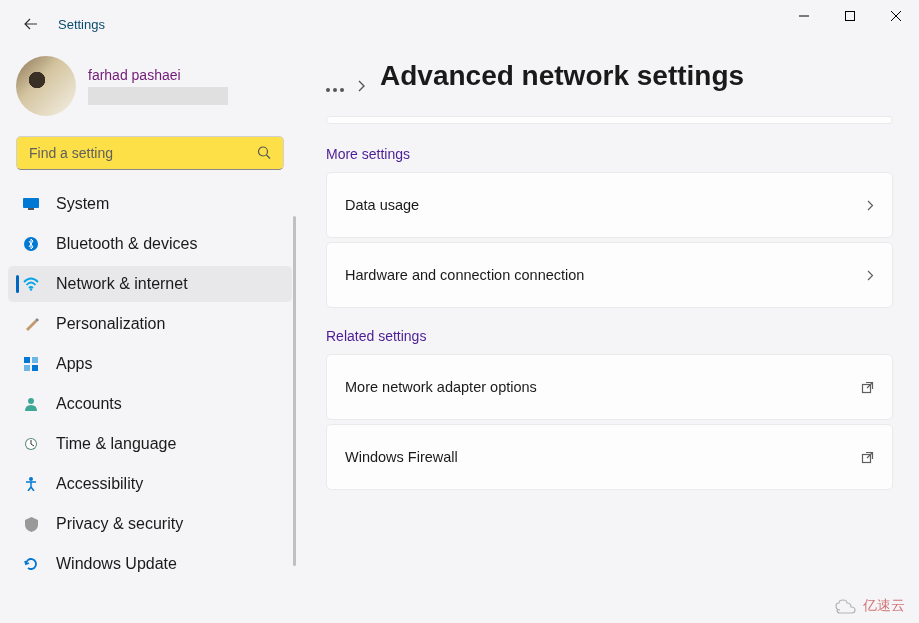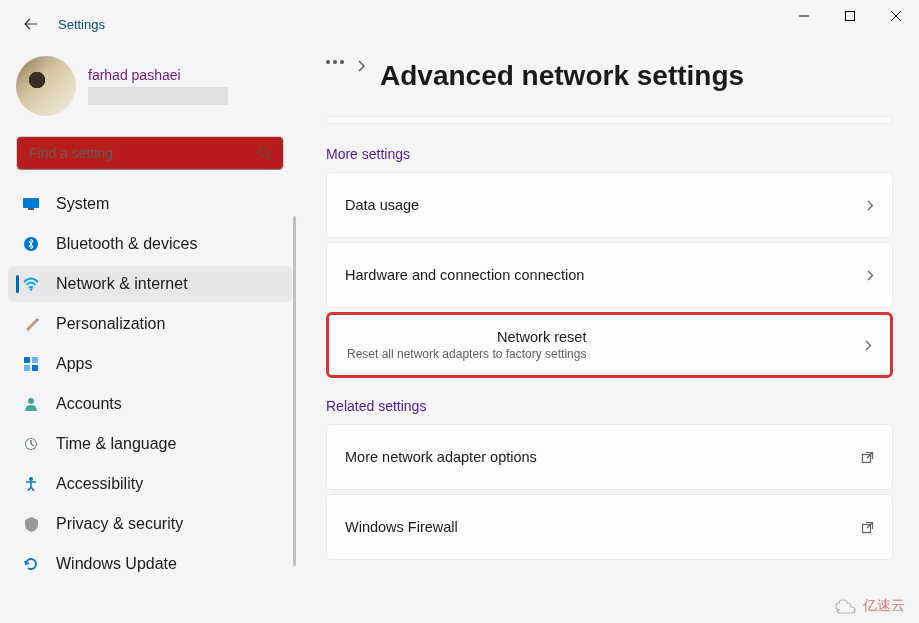--- a/index.html
+++ b/index.html
@@ -15,45 +15,45 @@
   
   .sidebar { width: 300px; padding: 0 8px; flex-shrink: 0; }
   .profile { display: flex; align-items: center; padding: 8px 8px 16px 8px; gap: 12px; }
   .avatar { width: 60px; height: 60px; border-radius: 50%; background: linear-gradient(135deg, #8b7355 0%, #d4c5a0 40%, #f5f0e5 100%); flex-shrink: 0; position: relative; overflow: hidden; }
   .avatar::after { content: ''; position: absolute; inset: 0; background: radial-gradient(circle at 35% 40%, #3a2f25 0%, #3a2f25 15%, transparent 16%); }
   .profile-text { flex: 1; }
   .profile-name { font-size: 14px; color: #701a75; margin-bottom: 4px; }
   .profile-sub { height: 18px; width: 140px; background: #e0e0e0; }
   
   .search-wrap { position: relative; margin: 4px 8px 16px 8px; }
-  .search-input { width: 100%; height: 34px; border: 1px solid #d0d0d0; border-radius: 5px; padding: 0 36px 0 12px; font-size: 14px; background: #b91c1c; border-bottom: 1.5px solid #888; }
+  .search-input { width: 100%; height: 34px; border: 1px solid #d0d0d0; border-radius: 5px; padding: 0 36px 0 12px; font-size: 14px; background: #fde047; border-bottom: 1.5px solid #888; }
   .search-input::placeholder { color: #5f5f5f; }
   .search-icon { position: absolute; right: 12px; top: 50%; transform: translateY(-50%); pointer-events: none; }
   
   .nav { display: flex; flex-direction: column; gap: 4px; position: relative; }
   .nav::after { content: ''; position: absolute; right: -4px; top: 30px; width: 3px; height: 350px; background: #c0c0c0; border-radius: 2px; }
   .nav-item { display: flex; align-items: center; gap: 16px; padding: 8px 14px; border-radius: 5px; cursor: pointer; font-size: 16px; color: #1a1a1a; height: 36px; }
   .nav-item.active { background: #e8e8ea; }
   .nav-item.active::before { content: ''; position: absolute; left: 8px; width: 3px; height: 18px; background: #0067c0; border-radius: 2px; }
   .nav-icon { width: 18px; height: 18px; display: flex; align-items: center; justify-content: center; flex-shrink: 0; font-size: 14px; }
   
   .main { flex: 1; padding: 12px 26px 0 26px; overflow-y: auto; }
-  .breadcrumb { display: flex; align-items: flex-start; gap: 14px; margin-bottom: 24px; }
+  .breadcrumb { display: flex; align-items: flex-end; gap: 14px; margin-bottom: 24px; }
   .bc-more { font-size: 18px; color: #555; cursor: pointer; display:flex; gap:3px;}
   .bc-more span{width:4px;height:4px;background:#555;border-radius:50%;}
   .bc-chevron { color: #555; }
   .page-title { font-size: 28px; font-weight: 600; color: #1a1a1a; }
   
   .card-stub { height: 8px; background: #fdfdfd; border: 1px solid #eaeaea; border-radius: 5px; margin-bottom: 22px; }
   
   .section-title { font-size: 14px; font-weight: 400; color: #4c1d95; margin-bottom: 10px; }
   .section { margin-bottom: 20px; }
   
   .card { background: #fdfdfd; border: 1px solid #eaeaea; border-radius: 5px; padding: 0 18px; height: 66px; display: flex; align-items: center; cursor: pointer; margin-bottom: 4px; justify-content: space-between; }
-  .card-text { display: flex; flex-direction: column; gap: 2px; align-items: flex-end; }
+  .card-text { display: flex; flex-direction: column; gap: 2px; }
   .card-title { font-size: 14.5px; color: #1a1a1a; }
   .card-sub { font-size: 12px; color: #5f5f5f; }
   .card-chevron { color: #5f5f5f; }
   .card-external { color: #5f5f5f; }
   
   .card.highlighted { border: 3px solid #d83434; border-radius: 6px; }
   
   .watermark { position: absolute; bottom: 8px; right: 14px; opacity: 0.6; display: flex; align-items: center; gap: 6px; color: #b91c1c; font-size: 14px; }
   
   svg { display: block; }
@@ -236,31 +236,20 @@
         <div class="card-text">
           <div class="card-title">Hardware and connection connection</div>
         </div>
         <span class="card-chevron">
             <svg width="7" height="11">
               <path d="M1 1 L5.5 5.5 L1 10" stroke="#5f5f5f" stroke-width="1.2" fill="none"></path>
             </svg>
           </span>
       </div>
 
-      <div class="card highlighted">
-        <div class="card-text">
-          <div class="card-title">Network reset</div>
-          <div class="card-sub">Reset all network adapters to factory settings</div>
-        </div>
-        <span class="card-chevron">
-            <svg width="7" height="11">
-              <path d="M1 1 L5.5 5.5 L1 10" stroke="#5f5f5f" stroke-width="1.2" fill="none"></path>
-            </svg>
-          </span>
-      </div>
     </div>
 
     <div class="section">
       <div class="section-title">Related settings</div>
 
       <div class="card">
         <div class="card-text">
           <div class="card-title">More network adapter options</div>
         </div>
         <span class="card-external">

